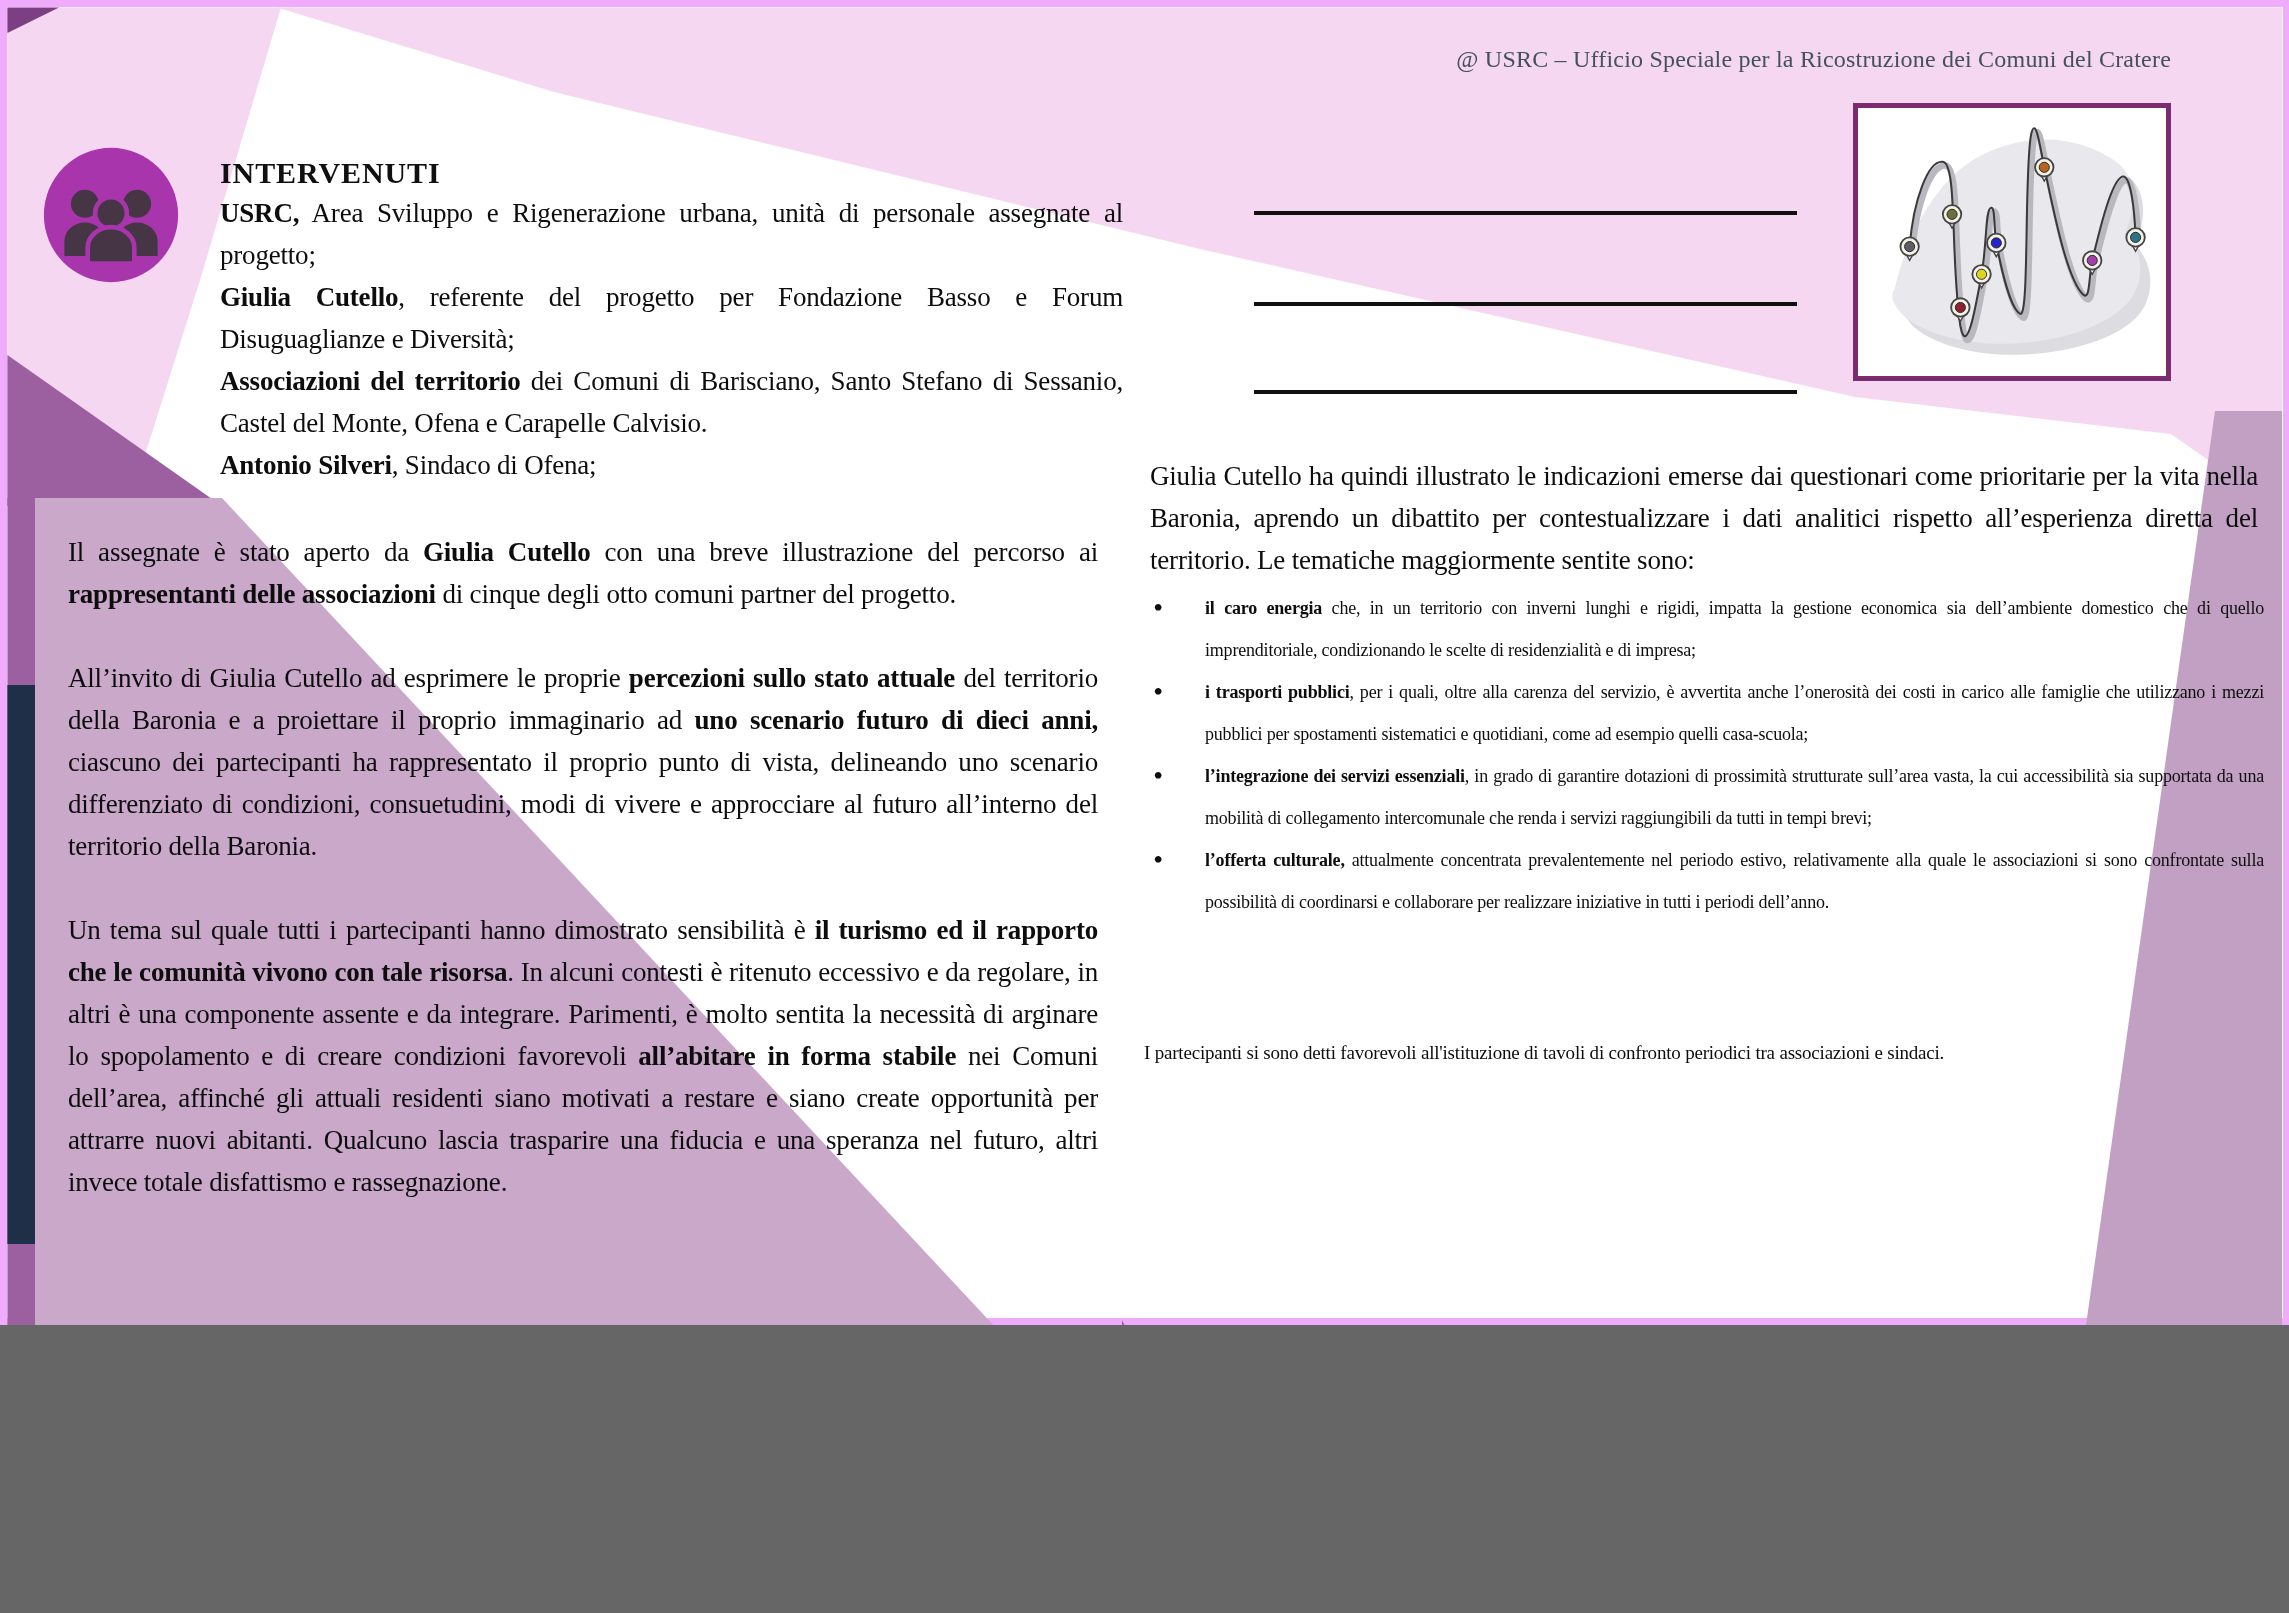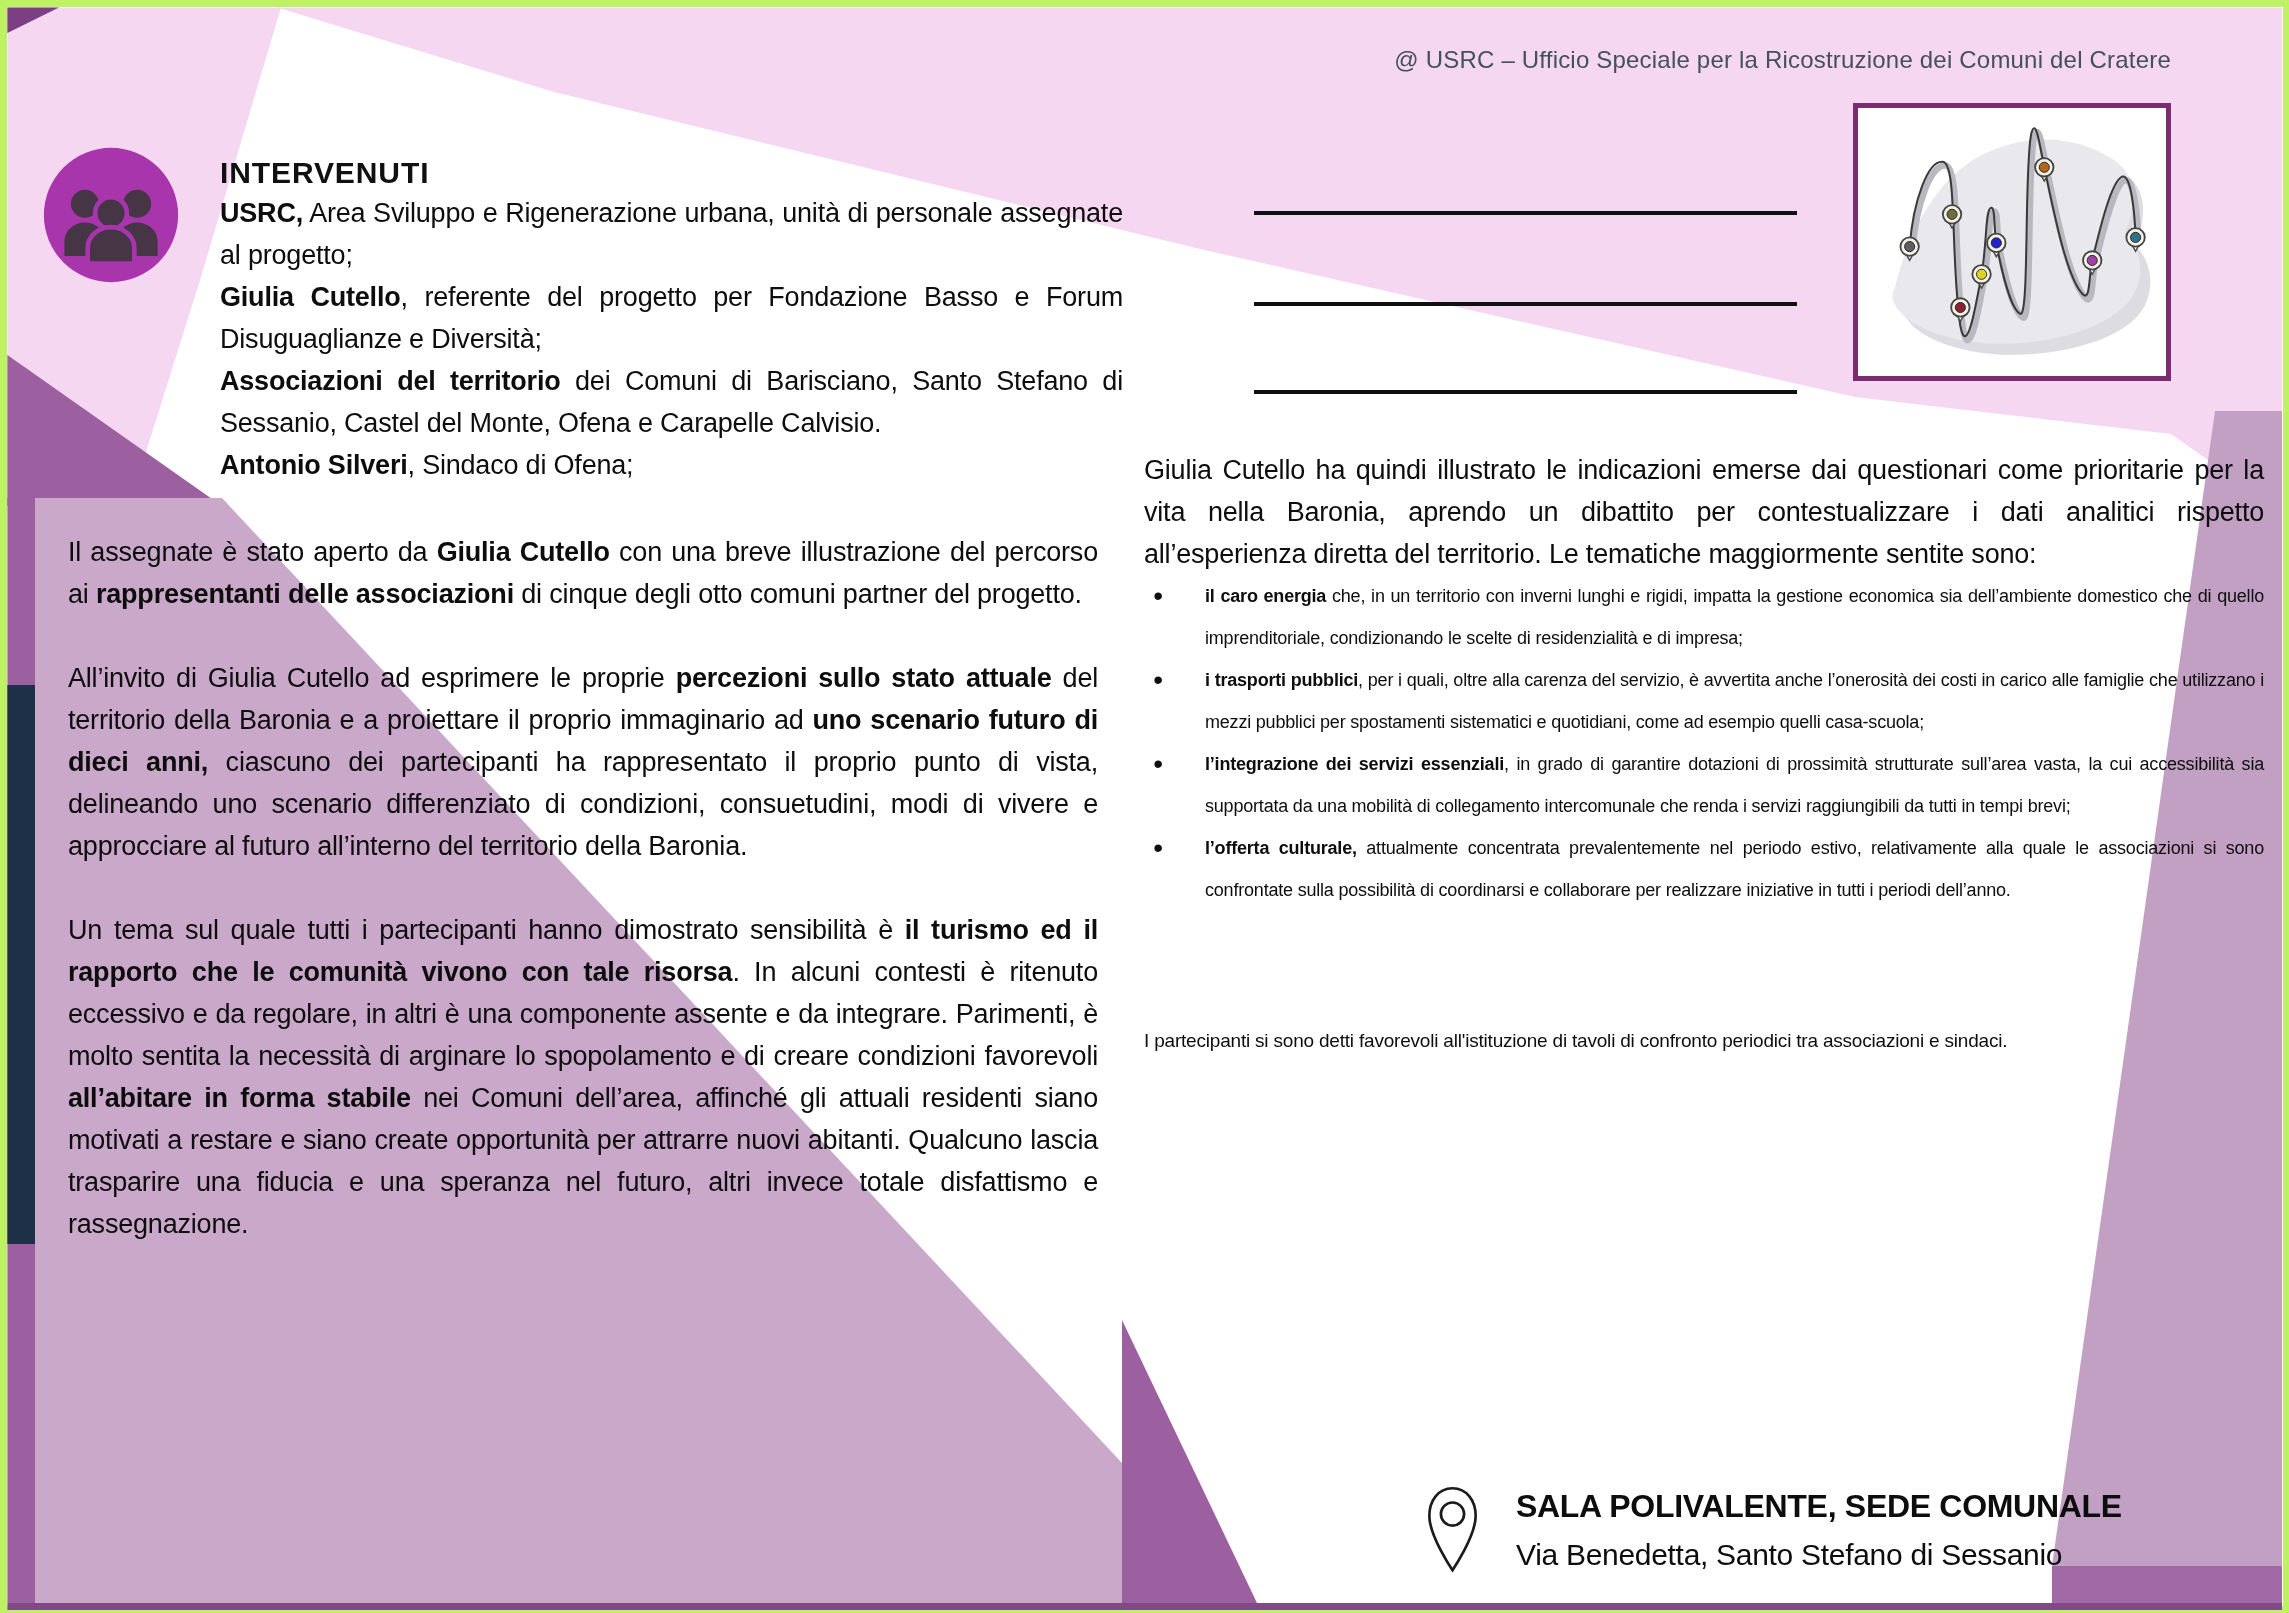--- a/index.html
+++ b/index.html
@@ -1,21 +1,21 @@
 <!DOCTYPE html>
 <html style="font-size:14.8px"><head>
 <meta charset="utf-8">
 <style>
   html,body{margin:0;padding:0;background:#666;}
   .slide{
     position:relative;
-    width:2290px;height:1613px;
-    background:#bef264;
+    width:2290px;height:1325px;
+    background:#f0abfc;
     overflow:hidden;
-    font-family:Liberation Sans, sans-serif;
+    font-family:Liberation Serif, serif;
     color:#0d0d0d;
   }
   .shape{position:absolute;inset:0;}
   .white-base{position:absolute;left:7.4px;top:7.4px;right:7.4px;bottom:7.4px;background:#ffffff;}
   .pink-left{background:#f5d7f1;clip-path:polygon(7.4px 7.4px,281px 7.4px,201px 277px,129px 506px,7.4px 506px);}
   .pink-band{background:#f5d7f1;clip-path:polygon(277px 7.4px,2282px 7.4px,2282px 512px,2171px 434px,1855px 397px,1200px 249px,554px 92px);}
   .corner-tri{background:#7d3f84;clip-path:polygon(7.4px 7.4px,59px 7.4px,7.4px 33px);}
   .purple-wedge{background:#9c5fa0;clip-path:polygon(7.4px 355px,222px 506px,7.4px 506px);}
   .left-gutter{background:#9c5fa0;clip-path:polygon(7.4px 498px,35px 498px,35px 1603px,7.4px 1603px);}
   .navy-gutter{background:#1d3048;clip-path:polygon(7.4px 685px,35px 685px,35px 1244px,7.4px 1244px);}
@@ -37,21 +37,21 @@
     font-size:30px;font-weight:600;letter-spacing:0.9px;color:#101010;
   }
   .iv-entries{position:absolute;left:220px;top:192px;width:903px;}
   .iv-entries p{margin:0;font-size:27px;line-height:42px;text-align:justify;letter-spacing:-0.2px;}
 
   .leftcol{position:absolute;left:68px;top:531px;width:1030px;}
   .leftcol p{margin:0 0 42px 0;font-size:27px;line-height:42px;text-align:justify;letter-spacing:-0.2px;}
   .leftcol p:last-child{margin-bottom:0;}
 
   .rightcol{position:absolute;left:1144px;top:449px;width:1120px;}
-  .rightcol .intro{margin:0;font-size:27px;line-height:42px;text-align:justify;letter-spacing:-0.2px;}
+  .rightcol .intro{margin:6px;font-size:27px;line-height:42px;text-align:justify;letter-spacing:-0.2px;}
   .rightcol ul{list-style:none;margin:0;padding:0;}
   .rightcol li{position:relative;padding-left:61px;font-size:18px;line-height:42px;text-align:justify;letter-spacing:-0.2px;}
   .rightcol li::before{content:"\2022";position:absolute;left:9.2px;top:0;font-size:28px;}
   .rightcol .closing{margin:109px 0 0 0;font-size:19px;line-height:42px;text-align:justify;letter-spacing:-0.2px;}
 
   .location{position:absolute;left:1424px;top:1481px;display:flex;align-items:flex-start;gap:35px;}
   .loc-text{padding-top:7.4px;}
   .loc-line1{font-size:32px;font-weight:600;letter-spacing:-0.3px;}
   .loc-line2{font-size:30px;margin-top:13px;letter-spacing:-0.3px;}
 

